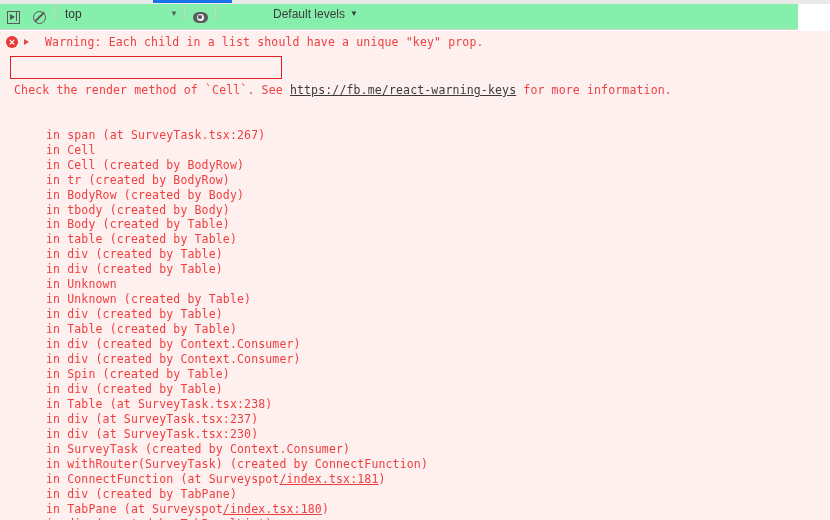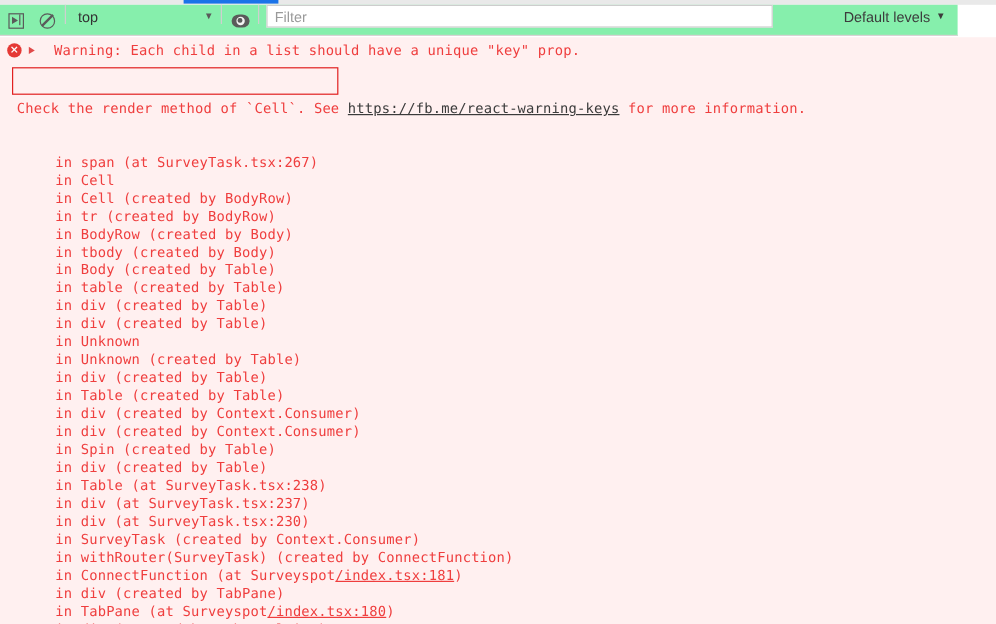--- a/index.html
+++ b/index.html
@@ -292,23 +292,20 @@
   <div class="tb-btn">
     <span class="icon-eye">
       <span class="eye-outer"></span>
       <span class="eye-inner"></span>
       <span class="eye-pupil"></span>
     </span>
   </div>
 
   <div class="tb-sep"></div>
 
-  <div class="filter-input">
-    <span>Filter</span>
-  </div>
 
   <div class="levels-select">
     <span>Default levels</span>
     <span class="caret">▼</span>
   </div>
 </div>
 
 <div class="console-body">
 
   <div class="msg-header">

